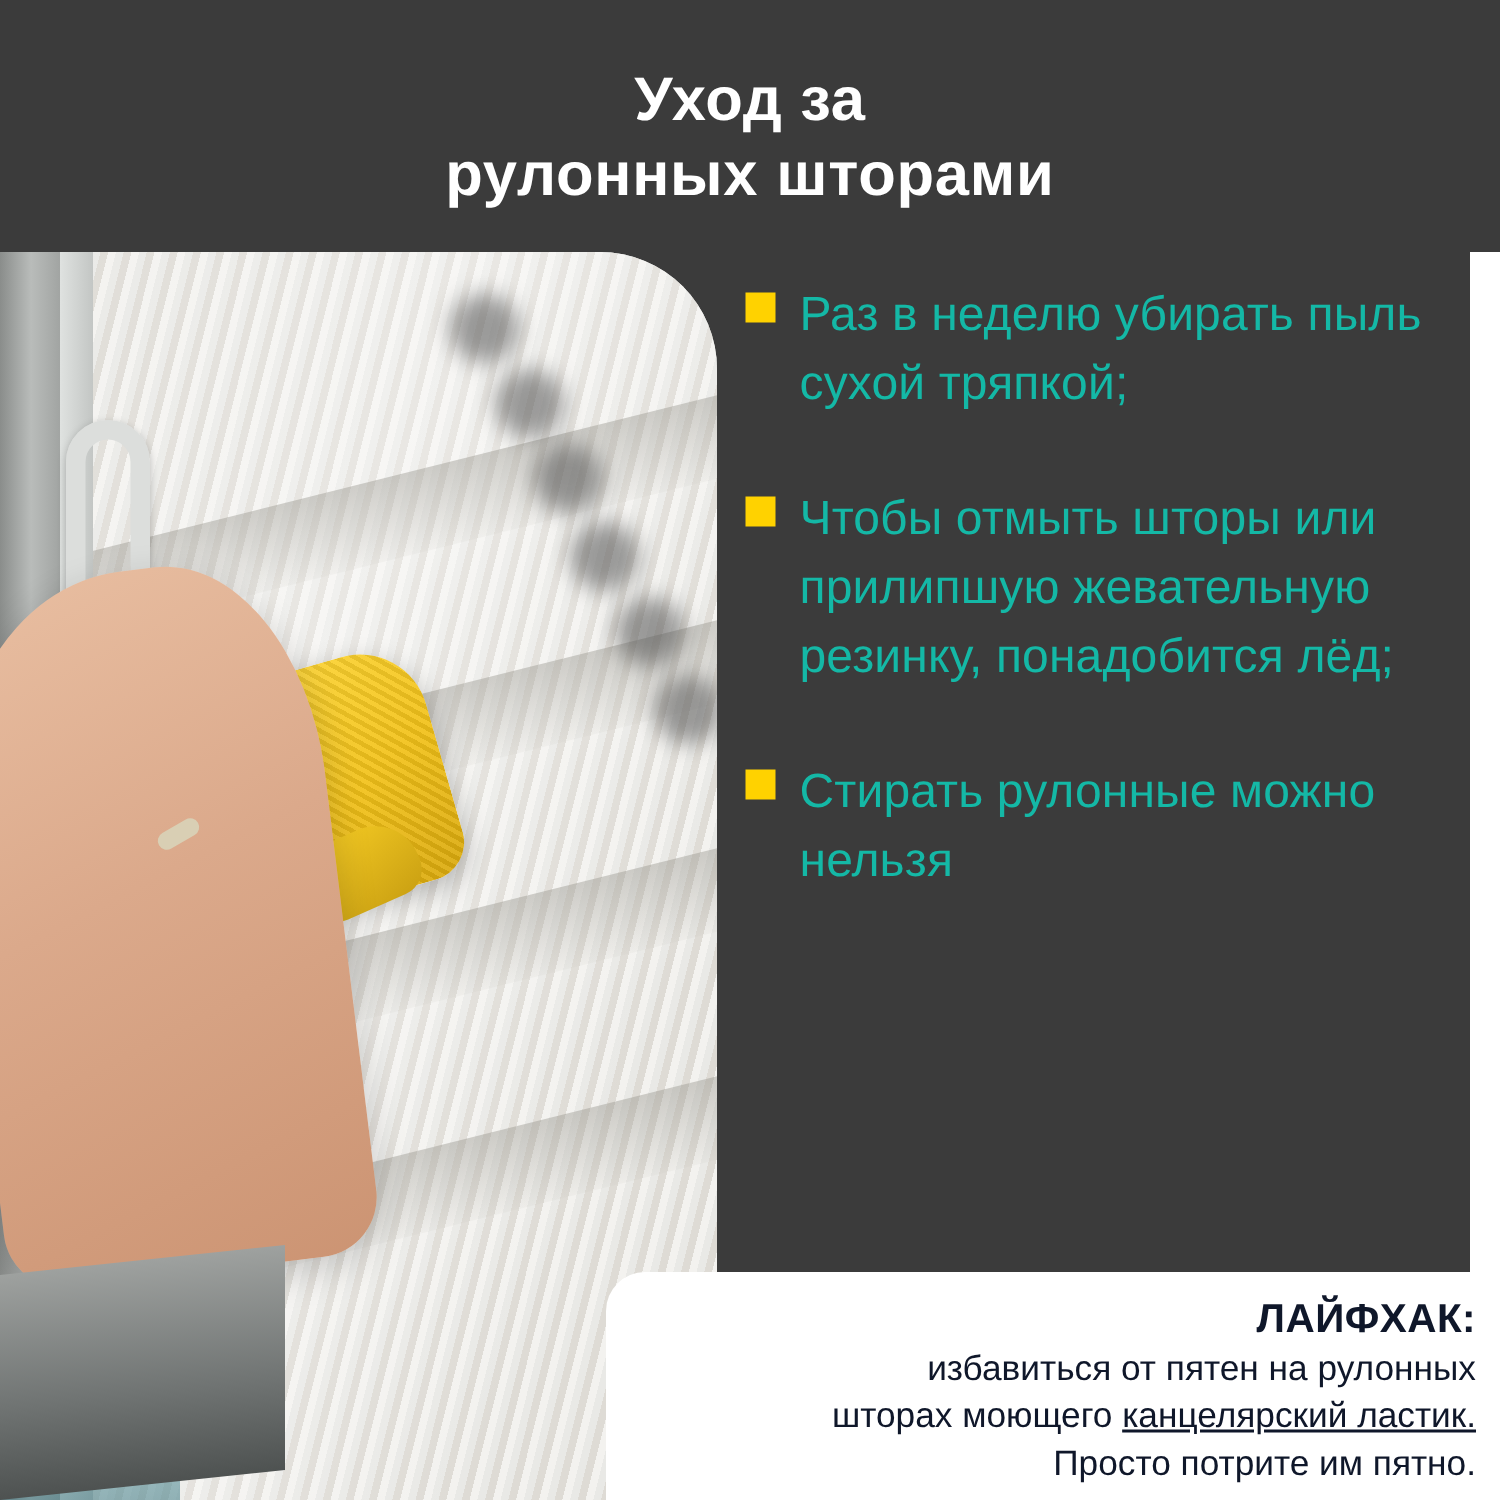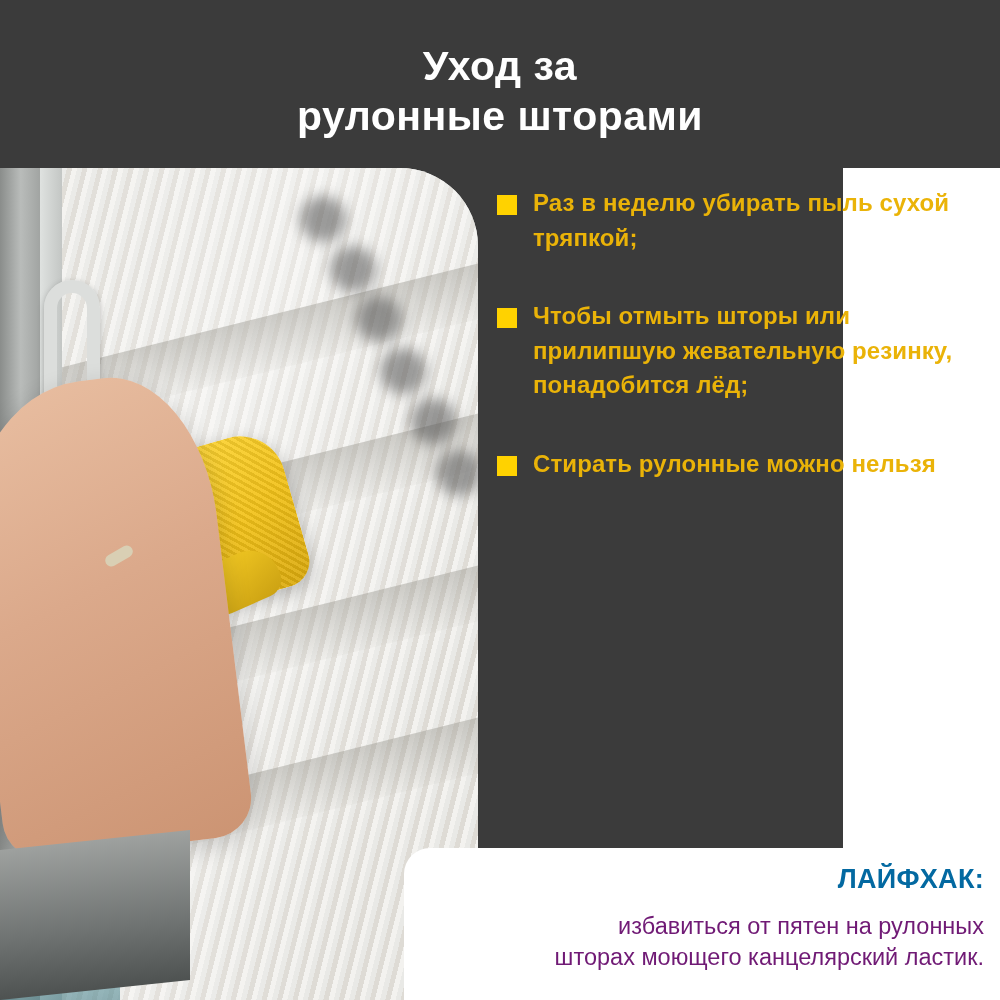--- a/index.html
+++ b/index.html
@@ -4,21 +4,21 @@
 <style>
   * { box-sizing: border-box; margin: 0; padding: 0; }
   html, body {
     width: 1000px; height: 1000px;
     background: #ffffff;
     font-family: "Liberation Sans", sans-serif;
     overflow: hidden;
   }
   .poster {
     position: relative;
-    width: 843px; height: 1000px;
+    width: 980px; height: 1000px;
     background: #3b3b3b;
   }
 
   
   .title-area {
     position: absolute;
     top: 0; left: 0;
     width: 1000px; height: 168px;
     background: #3b3b3b;
     display: flex; flex-direction: column;
@@ -159,59 +159,59 @@
     margin-bottom: 44px;
   }
   .bullet .marker {
     flex: 0 0 auto;
     width: 20px; height: 20px;
     background: #ffd200;
     margin-top: 9px;
     margin-right: 16px;
   }
   .bullet .text {
-    color: #eab308;
-    font-size: 24px;
-    font-weight: bold;
+    color: #14b8a6;
+    font-size: 32px;
+    font-weight: normal;
     line-height: 1.44;
     letter-spacing: 0.1px;
   }
 
   
   .lifehack {
     position: absolute;
     left: 404px; bottom: 0;
     width: 596px; height: 152px;
     background: #ffffff;
     border-top-left-radius: 26px;
     padding: 16px 16px 14px 22px;
     text-align: right;
   }
   .lifehack .lh-title {
-    color: #0369a1;
+    color: #0f172a;
     font-weight: bold;
     font-size: 27px;
     letter-spacing: 0.3px;
-    margin-bottom: 16px;
+    margin-bottom: 2px;
   }
   .lifehack .lh-body {
-    color: #701a75;
+    color: #0f172a;
     font-size: 23.5px;
     line-height: 1.33;
   }
-  .lifehack .lh-underline { }
+  .lifehack .lh-underline { text-decoration: underline; }
 </style>
 </head>
 <body>
 
 <div class="poster">
 
   <div class="title-area">
     <div class="title-line">Уход за</div>
-    <div class="title-line">рулонные шторами</div>
+    <div class="title-line">рулонных шторами</div>
   </div>
 
   <div class="photo">
     <div class="blind-bg"></div>
     <div class="band b1"></div>
     <div class="band b2"></div>
     <div class="band b3"></div>
     <div class="band b4"></div>
     <div class="blur d1"></div>
     <div class="blur d2"></div>
@@ -244,15 +244,16 @@
       <span class="text">Стирать рулонные можно нельзя</span>
     </div>
   </div>
 
   <div class="lifehack">
     <div class="lh-title">ЛАЙФХАК:</div>
     <div class="lh-body">избавиться от пятен на рулонных</div>
     <div class="lh-body">
       <span>шторах моющего </span><span class="lh-underline">канцелярский ластик.</span>
     </div>
+    <div class="lh-body">Просто потрите им пятно.</div>
   </div>
 
 </div>
 
 </body></html>

